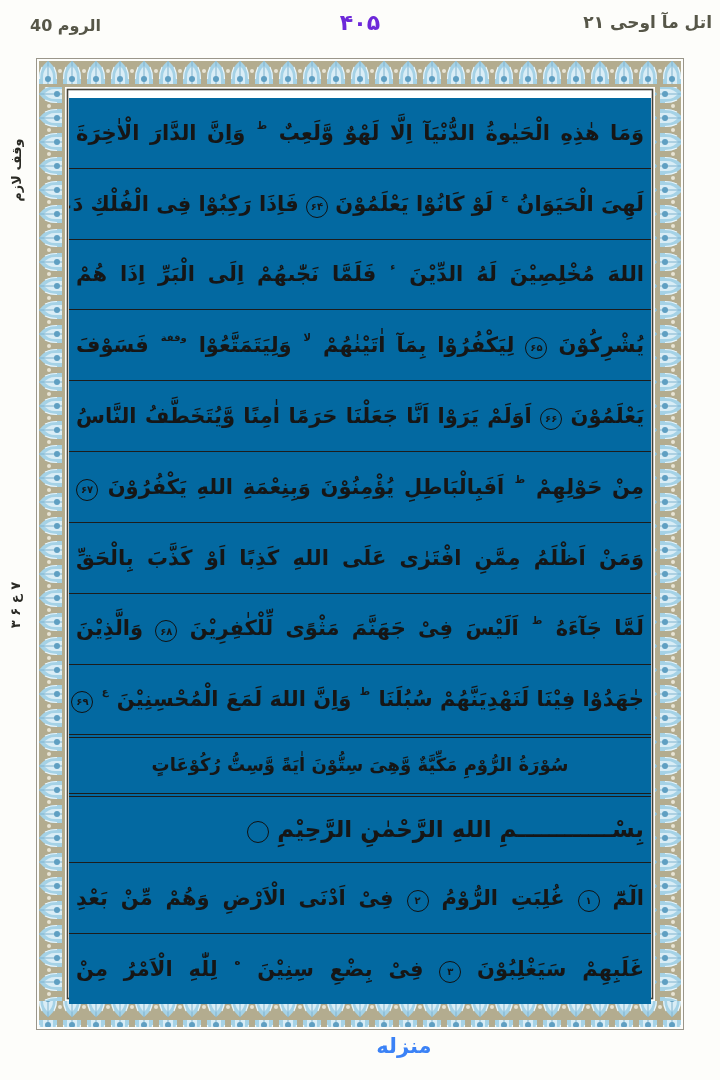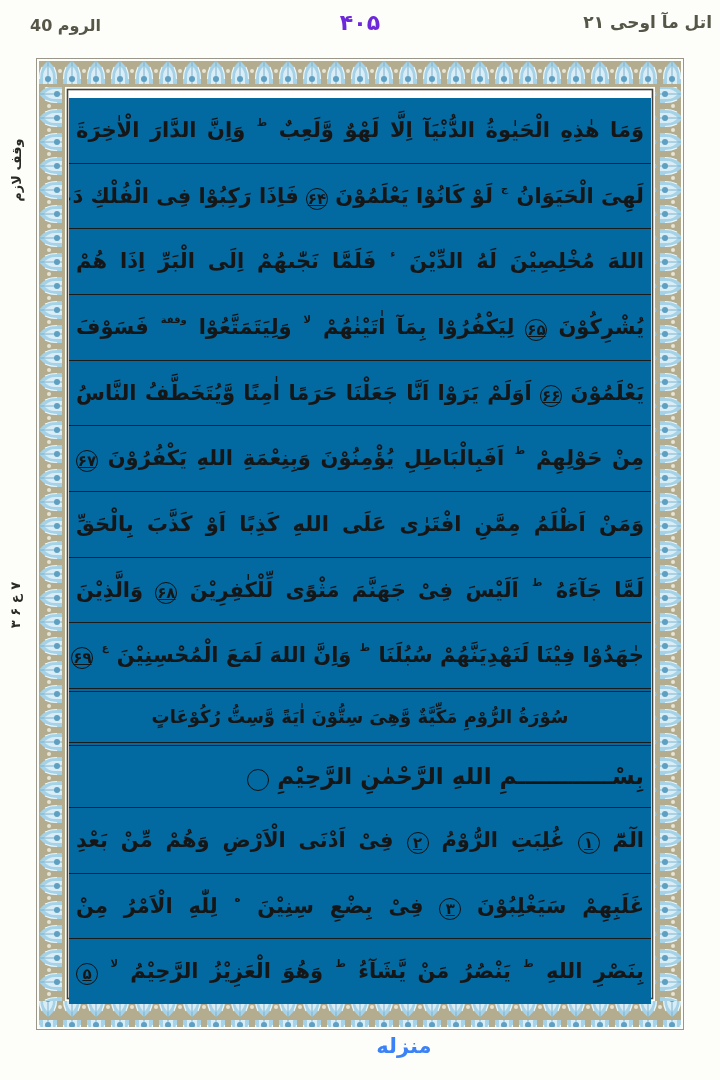--- a/index.html
+++ b/index.html
@@ -37,22 +37,22 @@
     font-size:21px;font-weight:bold;line-height:1.35;
     text-align:justify;text-align-last:justify;white-space:nowrap;
   }
   .surah-header .line-inner{
     text-align:center;text-align-last:center;font-size:18px;letter-spacing:0.5px;
   }
   .bismillah .line-inner{text-align:right;text-align-last:right;font-size:23px;}
   .verse{
     display:inline-flex;align-items:center;justify-content:center;
     width:20px;height:20px;border:1.6px solid #111;border-radius:50%;
-    font-size:15px;font-weight:bold;vertical-align:middle;
-    transform:translateY(2px);flex:none;text-decoration:underline;
+    font-size:10px;font-weight:bold;vertical-align:middle;
+    transform:translateY(2px);flex:none;
   }
   .mark{font-size:10px;font-weight:bold;vertical-align:11px;margin:0 1px;}
   
   .margin-note{
     position:absolute;width:90px;height:20px;line-height:20px;text-align:center;
     transform:rotate(-90deg);direction:rtl;
     font-size:13px;font-weight:bold;color:#2a2a24;white-space:nowrap;
   }
   .note1{left:-28px;top:160px;}
   .note2{left:-29px;top:595px;}
@@ -142,22 +142,19 @@
       </div>
       <div class="line bismillah">
         <div class="line-inner"><span class="seg">بِسْــــــــــــمِ اللهِ الرَّحْمٰنِ الرَّحِيْمِ</span> <span class="verse"></span> </div>
       </div>
       <div class="line ayah">
         <div class="line-inner"><span class="seg">الٓمّٓ</span> <span class="verse">۱</span> <span class="seg">غُلِبَتِ الرُّوْمُ</span> <span class="verse">۲</span> <span class="seg">فِىْ اَدْنَى الْاَرْضِ وَهُمْ مِّنْ بَعْدِ</span> </div>
       </div>
       <div class="line ayah">
         <div class="line-inner"><span class="seg">غَلَبِهِمْ سَيَغْلِبُوْنَ</span> <span class="verse">۳</span> <span class="seg">فِىْ بِضْعِ سِنِيْنَ</span> <span class="mark">ه</span> <span class="seg">لِلّٰهِ الْاَمْرُ مِنْ</span> </div>
       </div>
-      <div class="line ayah">
-        <div class="line-inner"><span class="seg">بِنَصْرِ اللهِ</span> <span class="mark">ط</span> <span class="seg">يَنْصُرُ مَنْ يَّشَآءُ</span> <span class="mark">ط</span> <span class="seg">وَهُوَ الْعَزِيْزُ الرَّحِيْمُ</span> <span class="mark">لا</span> <span class="verse">۵</span> </div>
-      </div>
     </div>
 </div>
 
 <div class="margin-note note1">وقف لازم</div>
 <div class="margin-note note2">۷ ع ۶ ۳</div>
 
 <div class="footer">منزله</div>
 
 </body></html>

